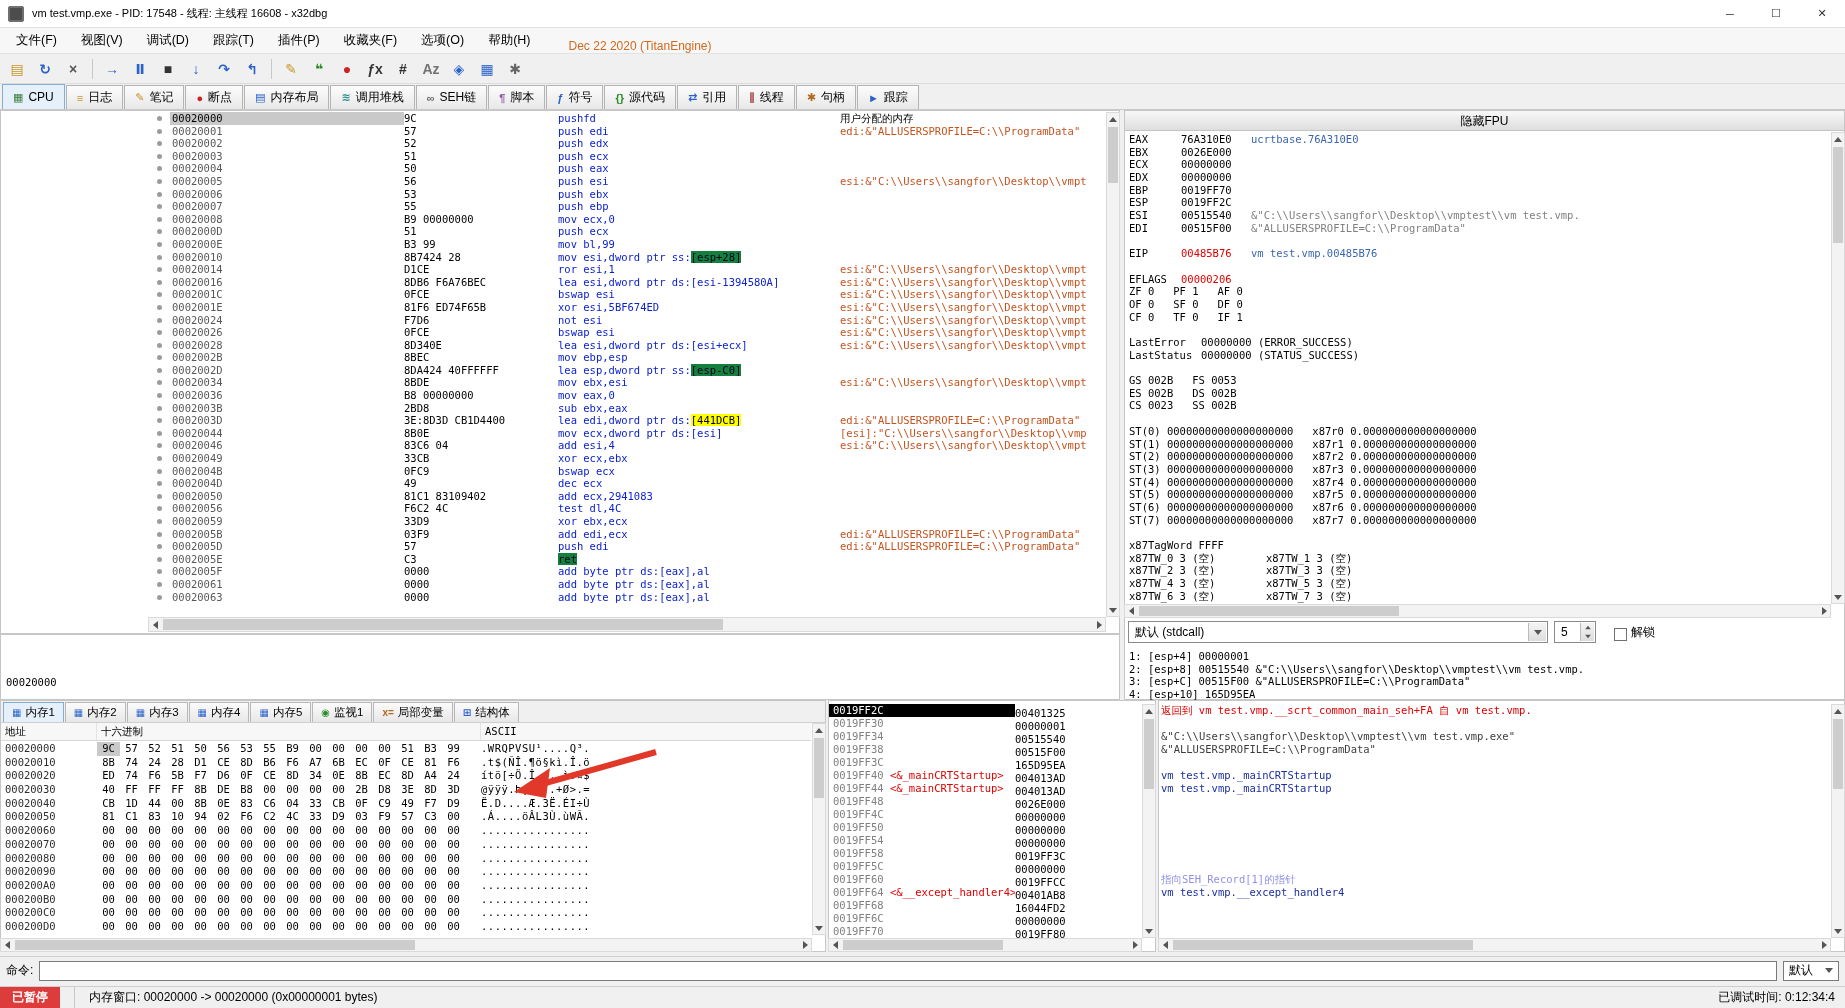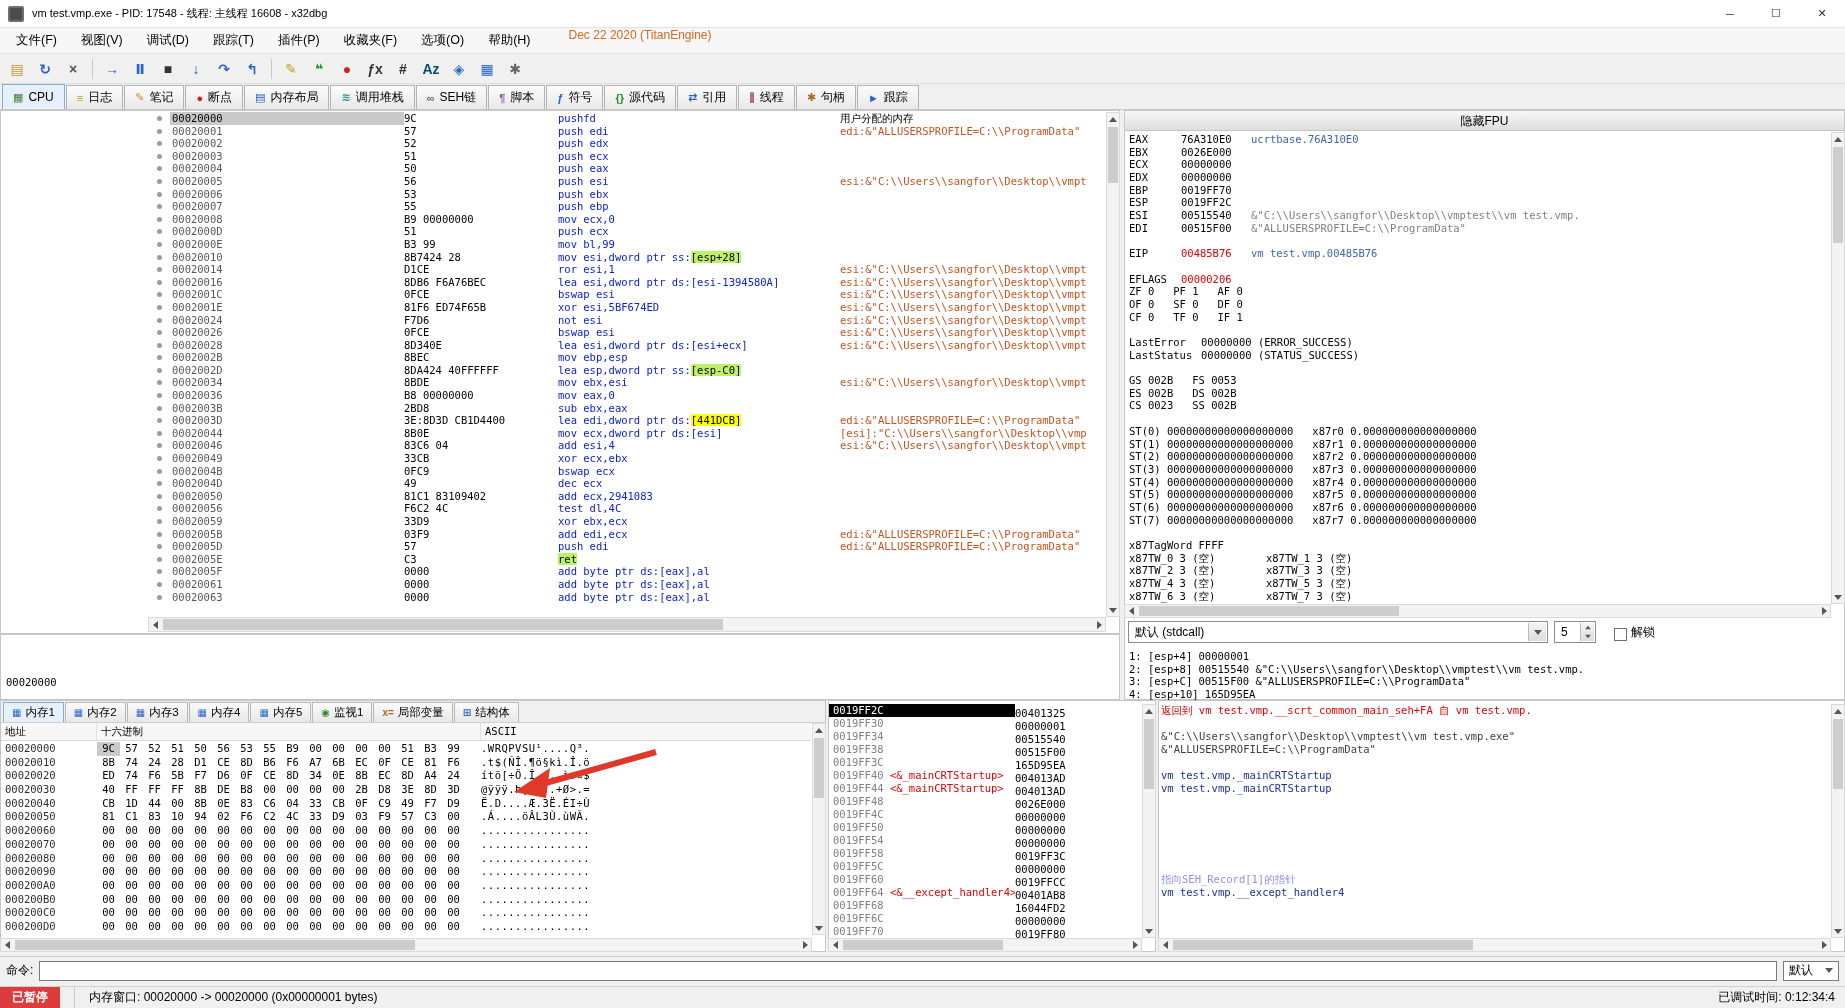--- a/index.html
+++ b/index.html
@@ -8,21 +8,21 @@
 
 
 .titlebar{position:absolute;left:0;top:0;width:1845px;height:28px;background:#fff;border-bottom:1px solid #e2e2e2;display:flex;align-items:center}
 .appicon{width:16px;height:16px;margin:0 8px;background:#4c4c4c;border-radius:3px;box-shadow:inset 0 0 0 2px #6f6f6f}
 .wintitle{font-size:11px}
 .winbtns{margin-left:auto;display:flex}
 .winbtn{width:46px;height:28px;display:flex;align-items:center;justify-content:center}
 .winglyph{font-size:11px;color:#333}
 
 
-.menubar{position:absolute;left:0;top:28px;width:1845px;height:26px;background:#f7f7f7;border-bottom:1px solid #e3e3e3;display:flex;align-items:flex-start;padding-left:4px}
+.menubar{position:absolute;left:0;top:28px;width:1845px;height:26px;background:#f7f7f7;border-bottom:1px solid #e3e3e3;display:flex;align-items:flex-end;padding-left:4px}
 .menu-item{padding:4px 12px;font-size:12.5px}
 .build-date{margin-left:26px;color:#d2691e;font-size:12px}
 
 
 .toolbar{position:absolute;left:0;top:54px;width:1845px;height:30px;background:#f0f0f0;border-bottom:1px solid #dcdcdc;display:flex;align-items:center;padding-left:4px;gap:2px}
 .tbtn{width:26px;height:24px;display:flex;align-items:center;justify-content:center;border-radius:2px}
 .tglyph{font-size:14px;font-weight:bold;line-height:1}
 .tsep{width:1px;height:20px;background:#c8c8c8;margin:0 4px}
 
 
@@ -46,21 +46,21 @@
 .drow>span{display:inline-block;vertical-align:top;overflow:hidden;height:12.6px}
 .bpdot{width:22px;position:relative}
 .bpdot::after{content:"";position:absolute;left:9px;top:4px;width:5px;height:5px;border-radius:50%;background:#9c9c9c}
 .daddr{width:234px;color:#585858;padding-left:2px}
 .dsel{background:#c9c9c9;color:#000}
 .dbytes{width:154px;color:#000}
 .dtext{width:282px;color:#0c22cc}
 .dcomment{width:264px}
 .auto{color:#c4531f}
 .lbl{color:#000}
-.hl-cy{background:#bef264;color:#002}
+.hl-cy{background:#15803d;color:#002}
 .hl-yl{background:#ffff00;color:#000}
 
 
 #infobox{position:absolute;left:6px;top:676px;font-family:"DejaVu Sans Mono",monospace;font-size:10.5px}
 
 
 .fpuhdr{position:absolute;left:1125px;top:111px;width:719px;height:20px;background:linear-gradient(#f8f8f8,#dedede);border-bottom:1px solid #c4c4c4;text-align:center;line-height:20px;font-size:12px}
 #reg-lines{position:absolute;left:1129px;top:133px;width:698px;height:470px;overflow:hidden;font-family:"DejaVu Sans Mono",monospace;font-size:10.5px}
 .regline{height:12.7px;line-height:12.7px;white-space:pre}
 .rn{display:inline-block;width:52px}
@@ -201,21 +201,21 @@
     <span class="tbtn">
       <span class="tglyph" style="color: rgb(204, 34, 34);">●</span>
     </span>
     <span class="tbtn">
       <span class="tglyph" style="color: rgb(51, 51, 51);">ƒx</span>
     </span>
     <span class="tbtn">
       <span class="tglyph" style="color: rgb(51, 51, 51);">#</span>
     </span>
     <span class="tbtn">
-      <span class="tglyph" style="color: #0c4a6e; text-align: center;">Az</span>
+      <span class="tglyph" style="color: #737373; text-align: center;">Az</span>
     </span>
     <span class="tbtn">
       <span class="tglyph" style="color: rgb(42, 98, 201);">◈</span>
     </span>
     <span class="tbtn">
       <span class="tglyph" style="color: rgb(42, 98, 201);">▦</span>
     </span>
     <span class="tbtn">
       <span class="tglyph" style="color: rgb(102, 102, 102);">✱</span>
     </span>

